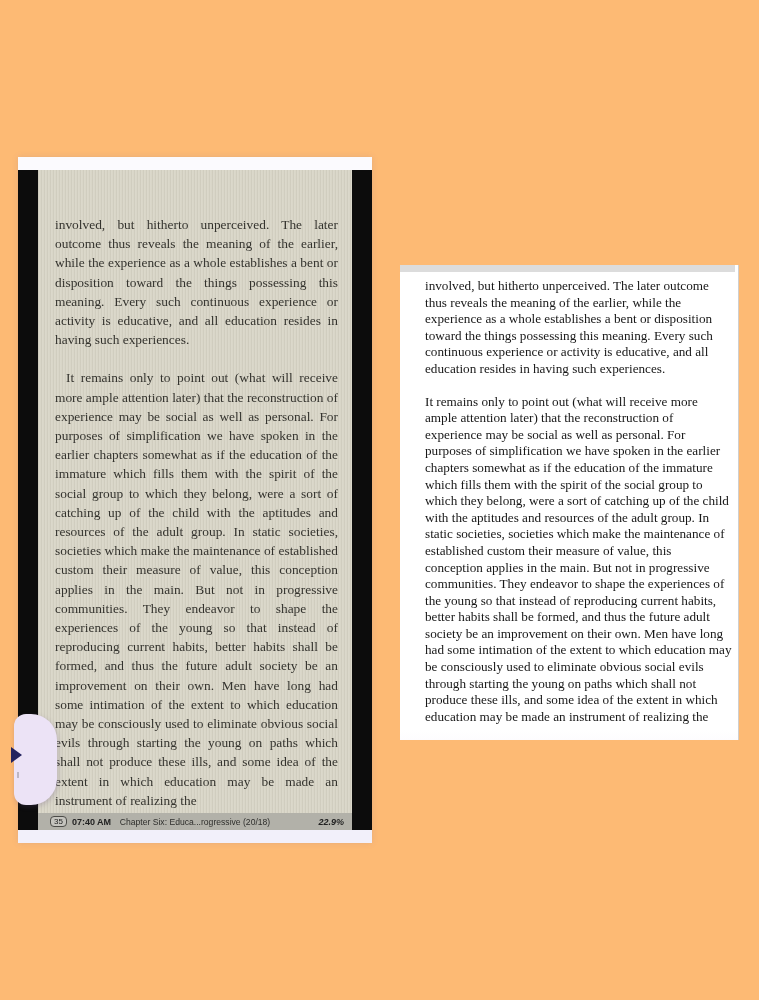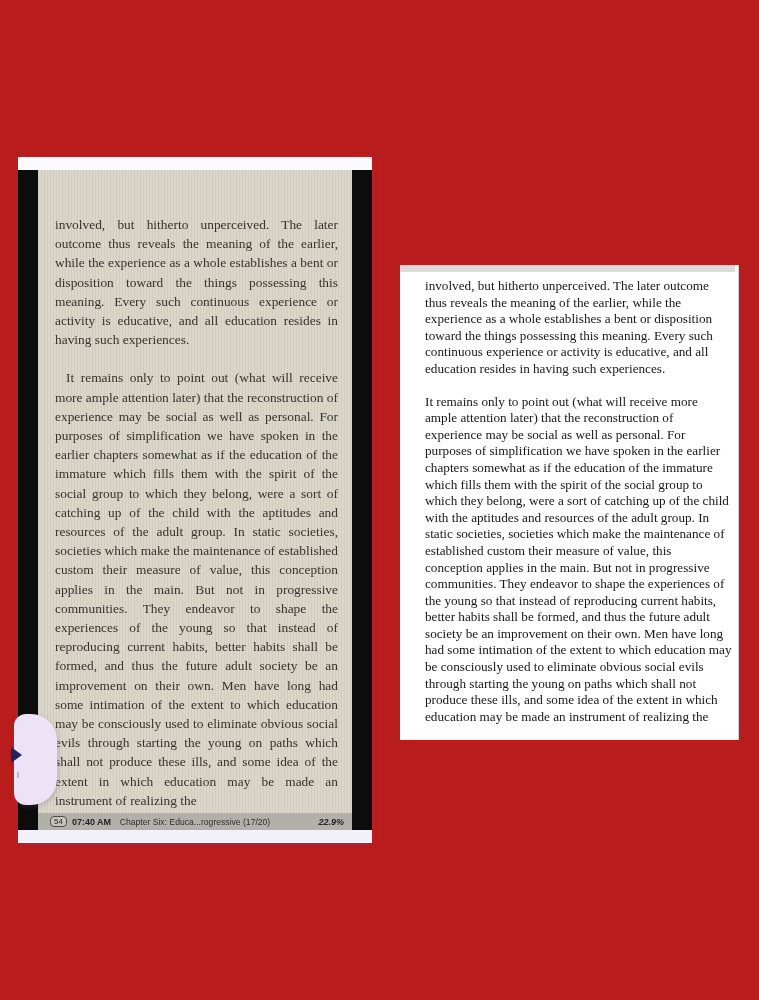--- a/index.html
+++ b/index.html
@@ -1,17 +1,17 @@
 <!DOCTYPE html>
 <html><head>
 <meta charset="utf-8">
 <style>
   html,body{margin:0;padding:0;}
   body{font-family:"Liberation Sans",sans-serif;}
-  .stage{position:relative;width:759px;height:1000px;background:#b91c1c;overflow:hidden;}
+  .stage{position:relative;width:759px;height:1000px;background:#fdba74;overflow:hidden;}
 
   
   .device-card{position:absolute;left:18px;top:157px;width:354px;height:686px;
     background:#fbfafd;box-shadow:0 0 6px rgba(120,110,160,.18);}
   .card-strip-top{position:absolute;left:0;top:0;width:354px;height:13px;background:#fbfafe;}
   .card-strip-bottom{position:absolute;left:0;bottom:0;width:354px;height:13px;background:#f2f0fa;}
   .screen{position:absolute;left:0;top:13px;width:354px;height:660px;background:#0c0c0c;}
 
   .page{position:absolute;left:20px;top:0;width:314px;height:643px;box-sizing:border-box;
     background:#d9d6c8;
@@ -60,24 +60,24 @@
   <div class="device-card">
     <div class="card-strip-top"></div>
     <div class="screen">
       <div class="page">
         <p class="p1">involved, but hitherto unperceived. The later outcome thus reveals the meaning of the earlier, while the experience as a whole establishes a bent or disposition toward the things possessing this meaning. Every such continuous experience or activity is educative, and all education resides in having such experiences.</p>
         <p class="p2">It remains only to point out (what will receive more ample attention later) that the reconstruction of experience may be social as well as personal. For purposes of simplification we have spoken in the earlier chapters somewhat as if the education of the immature which fills them with the spirit of the social group to which they belong, were a sort of catching up of the child with the aptitudes and resources of the adult group. In static societies, societies which make the maintenance of established custom their measure of value, this conception applies in the main. But not in progressive communities. They endeavor to shape the experiences of the young so that instead of reproducing current habits, better habits shall be formed, and thus the future adult society be an improvement on their own. Men have long had some intimation of the extent to which education may be consciously used to eliminate obvious social evils through starting the young on paths which shall not produce these ills, and some idea of the extent in which education may be made an instrument of realizing the</p>
         <p class="clipped-line">better hopes of men. But we are doubtless far</p>
       </div>
       <div class="status-bar">
         <span class="sb-left">
-          <span class="battery">54</span>
+          <span class="battery">35</span>
           <span class="sb-time">07:40 AM</span>
         </span>
-        <span class="sb-center">Chapter Six: Educa...rogressive (17/20)</span>
+        <span class="sb-center">Chapter Six: Educa...rogressive (20/18)</span>
         <span class="sb-right">22.9%</span>
       </div>
     </div>
     <div class="card-strip-bottom"></div>
   </div>
 
   <div class="bubble"></div>
   <div class="play-icon"></div>
   <div class="scroll-dot"></div>
 

